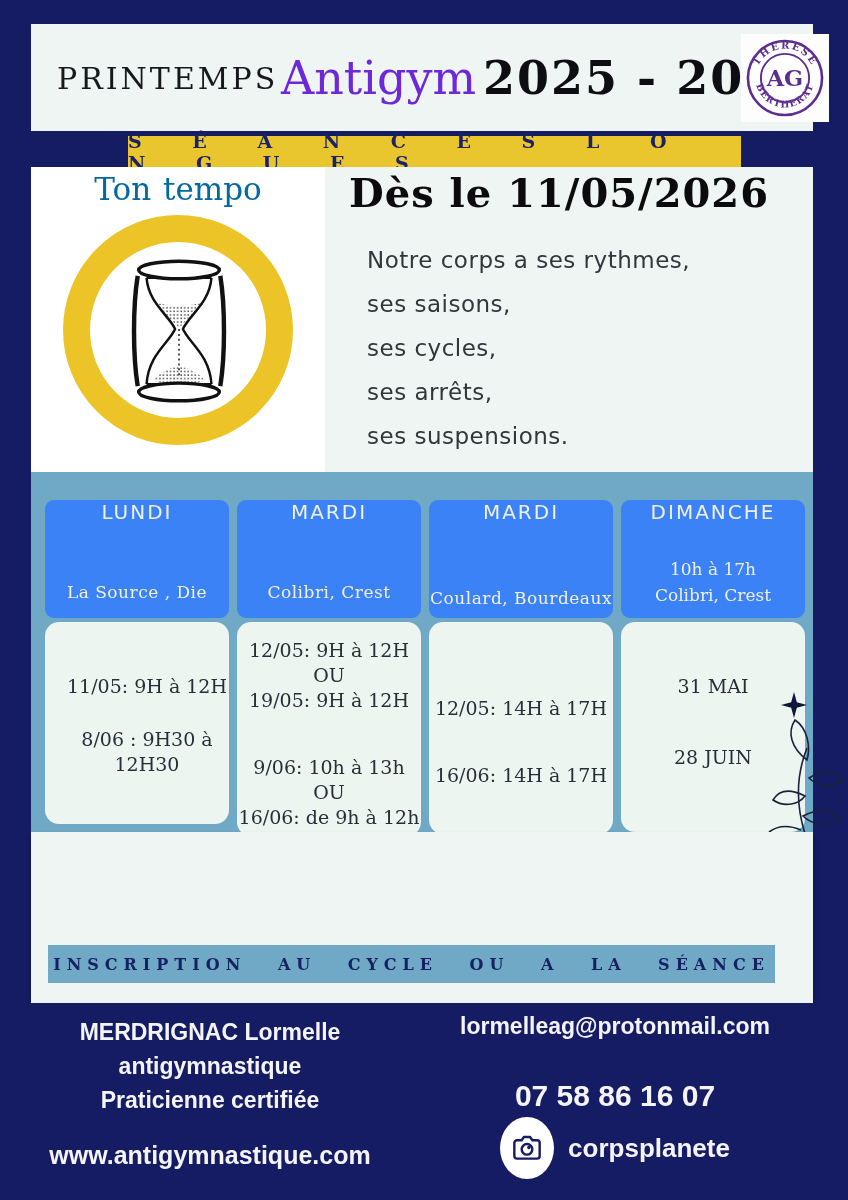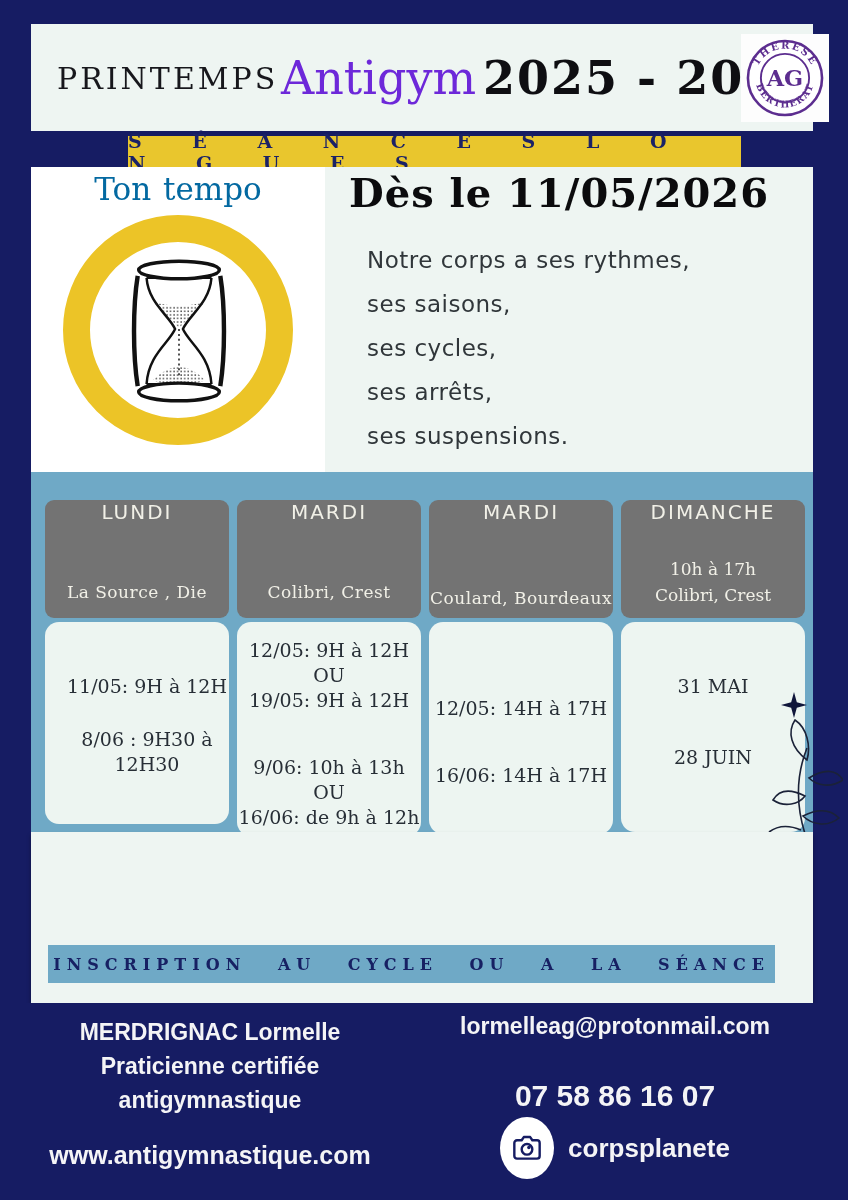--- a/index.html
+++ b/index.html
@@ -34,21 +34,21 @@
   .hourglass{position:absolute;left:89px;top:90px;width:118px;height:148px;}
   .intro{flex:1;background:#eef5f2;padding:2px 0 0 24px;box-sizing:border-box;}
   .intro-heading{margin:0;font-size:40px;font-weight:700;color:#0b0b0d;letter-spacing:1px;}
   .intro-lines{margin-top:32px;padding-left:18px;
      font-family:"DejaVu Sans",sans-serif;font-size:23px;color:#30363a;letter-spacing:0.5px;}
   .intro-lines div{margin-bottom:20px;line-height:24px;}
 
   
   .schedule-panel{position:absolute;left:31px;top:472px;width:782px;height:360px;background:#6fa9c6;}
   .cols{position:absolute;left:14px;top:15px;display:grid;grid-template-columns:repeat(4,184px);gap:8px;}
-  .day-card{height:118px;background:#737373;border-radius:9px;position:relative;color:#f1f0e7;text-align:center;}
+  .day-card{height:118px;background:#3b82f6;border-radius:9px;position:relative;color:#f1f0e7;text-align:center;}
   .day{margin-top:13px;font-family:"DejaVu Sans",sans-serif;font-size:20px;letter-spacing:2px;}
   .loc{position:absolute;bottom:16px;left:0;width:100%;font-size:17px;letter-spacing:0.5px;}
   .loc.low{bottom:10px;}
   .loc2{position:absolute;bottom:10px;left:0;width:100%;font-size:17px;line-height:26px;}
   .cell{margin-top:4px;background:#edf5f1;border-radius:14px;text-align:center;
         font-size:19px;color:#272e36;overflow:hidden;}
   .cell.c1{height:202px;padding-left:20px;}.cell.c2{height:214px;}.cell.c3{height:212px;}.cell.c4{height:210px;}
   .cell div{line-height:25px;}
   .c1 .s0{margin-top:52px;} .c1 .s1{margin-top:28px;}
   .c2 .g1{margin-top:16px;} .c2 .g2{margin-top:42px;}
@@ -219,22 +219,22 @@
     </svg>
   </div>
 
   <div class="bottom-area">
     <div class="inscription">INSCRIPTION  AU  CYCLE  OU  A  LA  SÉANCE</div>
   </div>
 
   <div class="footer">
     <div class="f-left">
       <div>MERDRIGNAC Lormelle</div>
+      <div>antigymnastique</div>
       <div>Praticienne certifiée</div>
-      <div>antigymnastique</div>
     </div>
     <div class="f-site">www.antigymnastique.com</div>
     <div class="f-email">lormelleag@protonmail.com</div>
     <div class="f-phone">07 58 86 16 07</div>
     <div class="f-social">
       <div class="cam-wrap">
         <svg width="32" height="32" viewBox="0 0 24 24">
           <g fill="none" stroke="#161c63" stroke-width="1.8" stroke-linejoin="round">
             <path d="M2.5 8.2 a2 2 0 0 1 2-2 H8 L9.6 3.8 H14.4 L16 6.2 h3.5 a2 2 0 0 1 2 2 V18 a2 2 0 0 1 -2 2 H4.5 a2 2 0 0 1 -2-2 Z"></path>
             <circle cx="12" cy="13" r="4"></circle>

